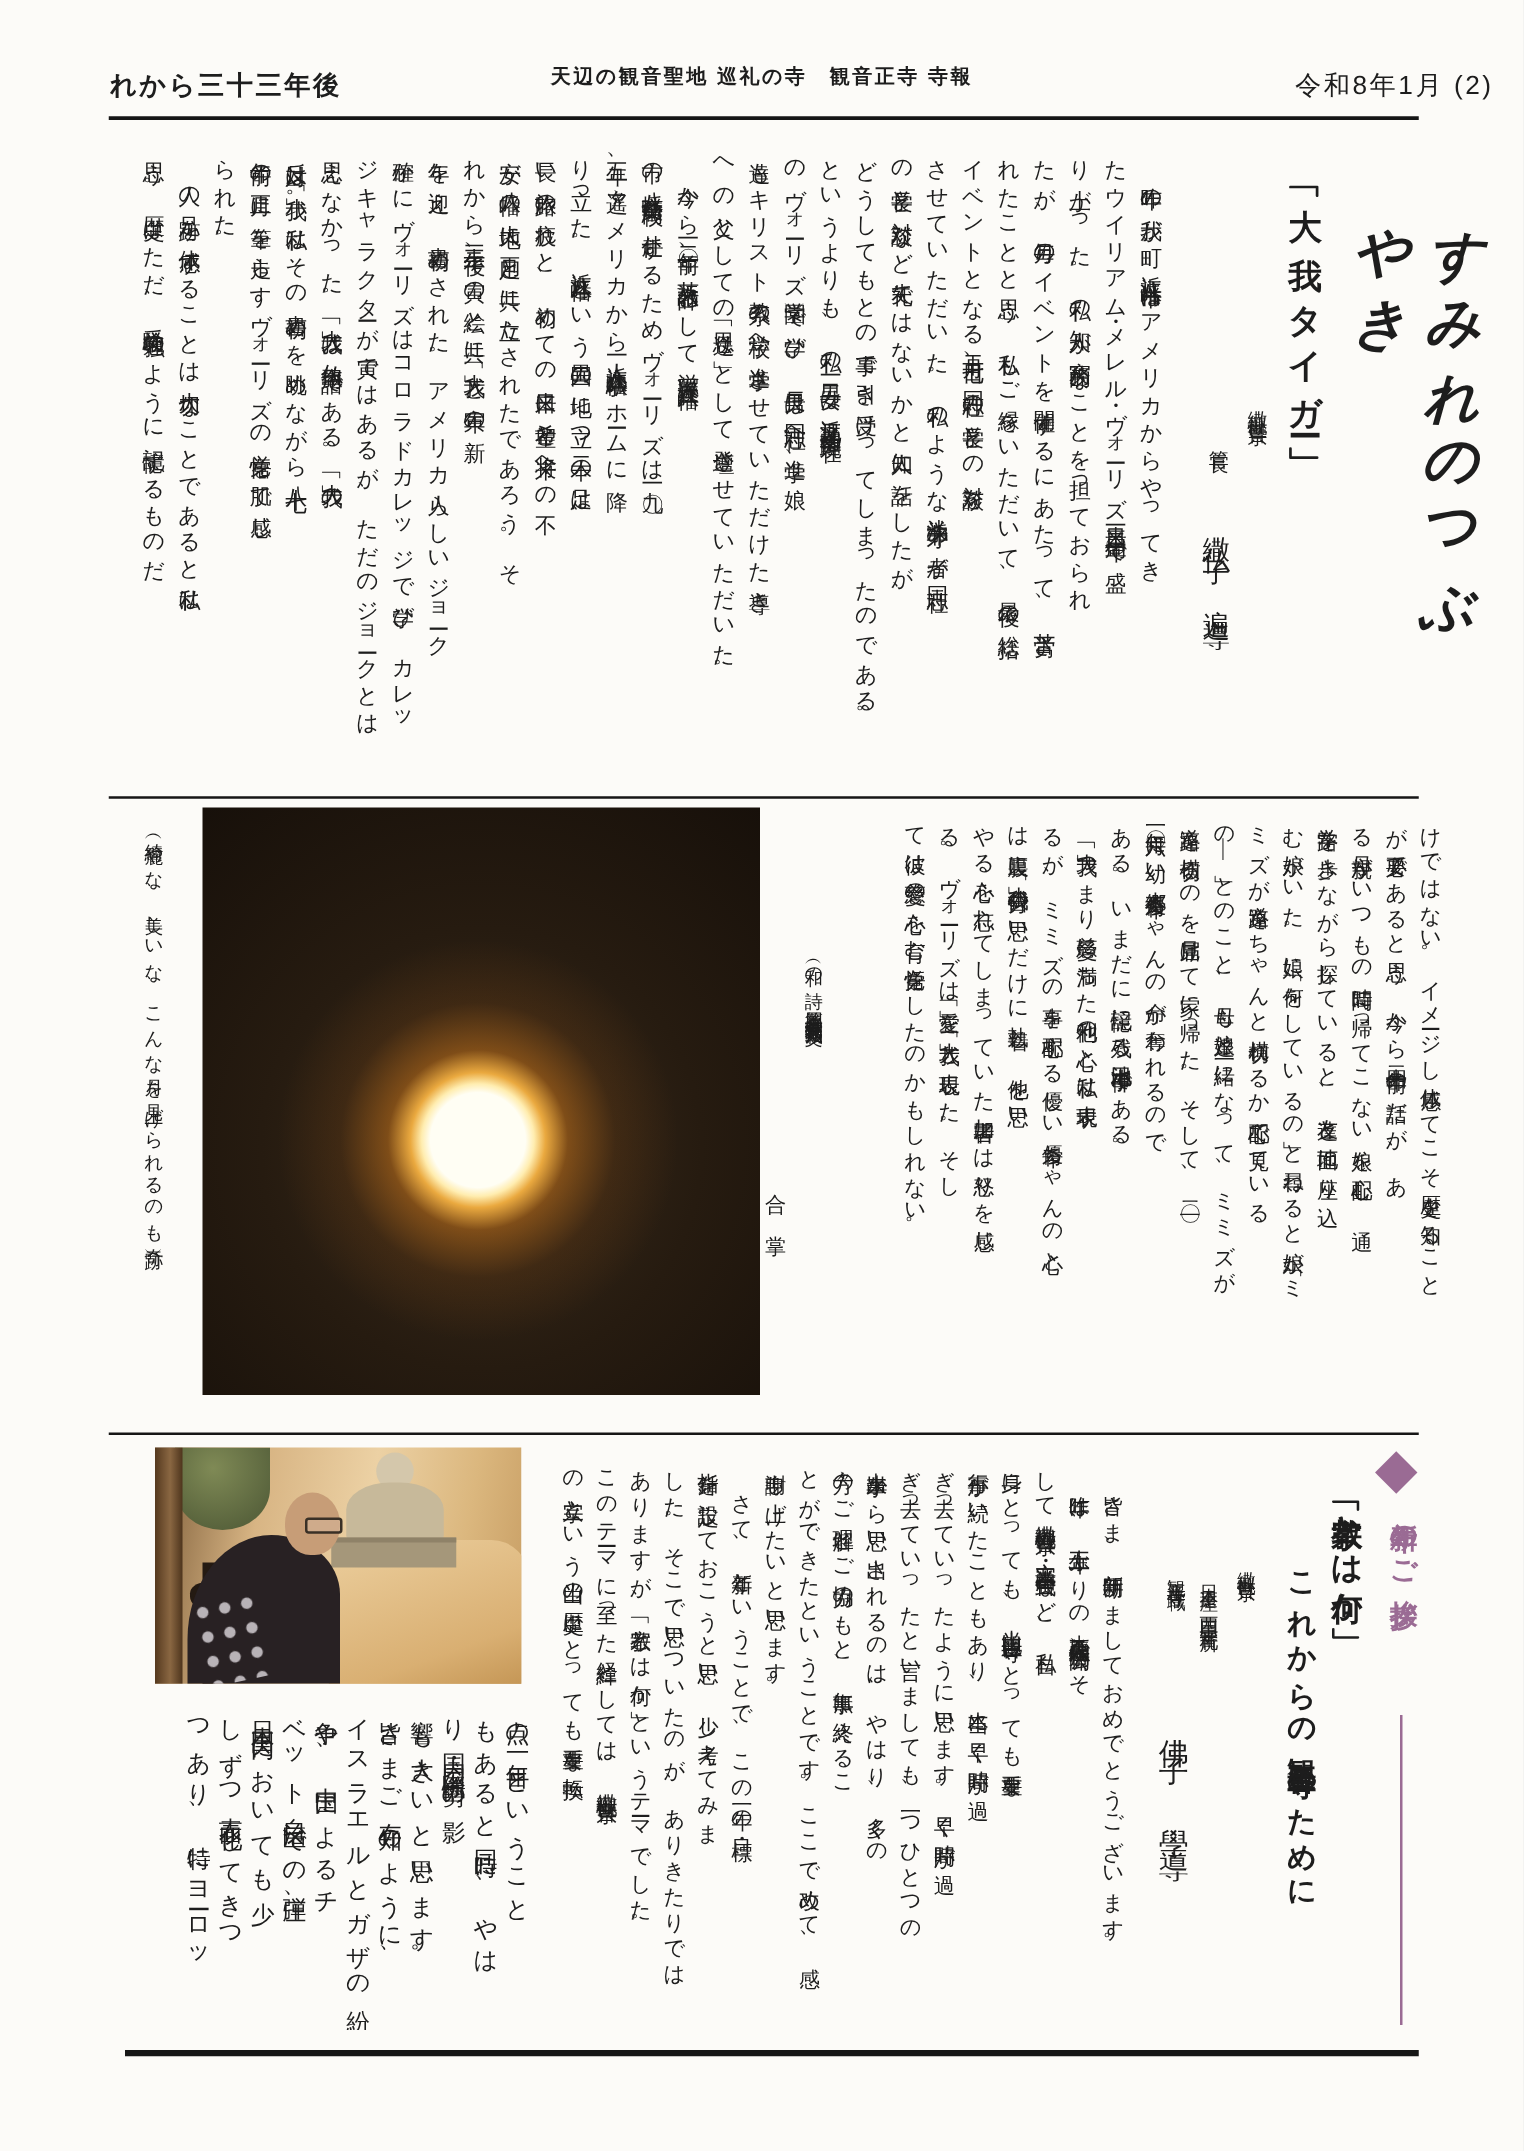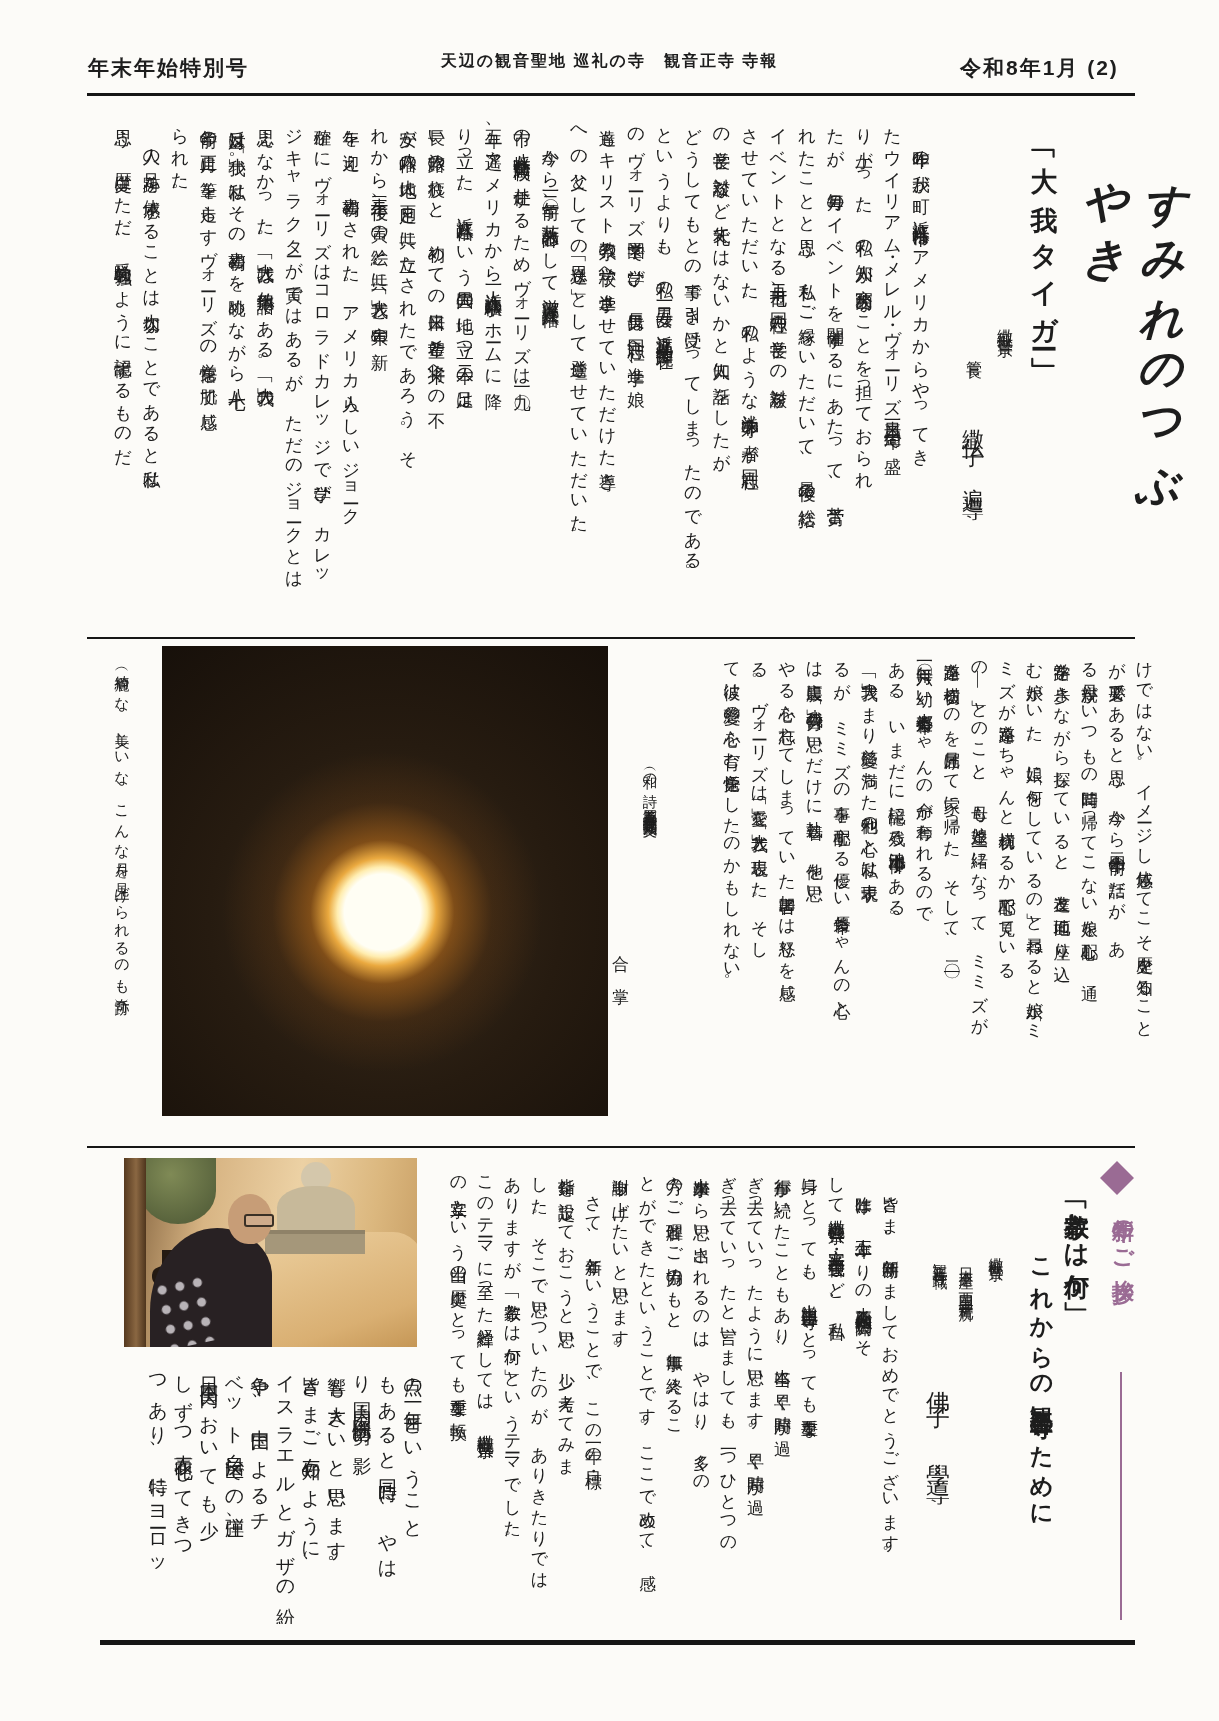--- a/index.html
+++ b/index.html
@@ -63,23 +63,23 @@
   .robe-dots{left:34px; top:118px; width:52px; height:70px; opacity:.8; transform:rotate(-12deg);
     background:radial-gradient(circle, rgba(240,235,240,.9) 0 4px, rgba(0,0,0,0) 5px) 0 0/18px 20px;}
   .monk-head{left:104px; top:36px; width:44px; height:50px; background:#c79d77; border-radius:50% 50% 46% 46%;}
   .glasses{left:120px; top:56px; width:26px; height:9px; border:2px solid #3a3026; border-radius:3px; background:rgba(255,255,255,.15);}
 </style>
 </head>
 <body>
 
 <div class="page">
 
-  <div class="h hdr" style="left:88px; top:54px; font-size:21px;">年末年始特別号</div>
+  <div class="h hdr" style="left:88px; top:54px; font-size:21px;">れから三十三年後</div>
   <div class="h hdr" style="left:50%; transform:translateX(-50%); top:51px; font-size:16px;">天辺の観音聖地 巡礼の寺　観音正寺 寺報</div>
-  <div class="h hdr" style="left:960px; top:54px; font-size:21px; font-weight:bold;">令和8年1月 (2)</div>
+  <div class="h hdr" style="left:1036px; top:54px; font-size:21px; font-weight:normal;">令和8年1月 (2)</div>
   <div class="rule" style="left:87px; top:93px; width:1048px; height:3px;"></div>
 
   <div class="v calli" style="left:1072px; top:152px; height:400px;">すみれのつぶやき</div>
   <div class="v top-title" style="left:1026px; top:140px; height:300px;">「大　我　タイガー」</div>
   <div class="v small-line" style="left:994px; top:316px; height:120px;">繖觀世音宗</div>
   <div class="v small-line" style="left:963px; top:348px; height:60px;">管長</div>
   <div class="v author-big" style="left:958px; top:412px; height:190px;">繖仏子　遍導</div>
   <div class="v body-top" style="left:105px; top:116px; width:830px; height:530px;">　昨年の我が町、近江八幡市はアメリカからやってき
 たウイリアム・メレル・ヴォーリズ来日一二〇周年で盛
 り上がった。私の知人が実務的なことを担っておられ

